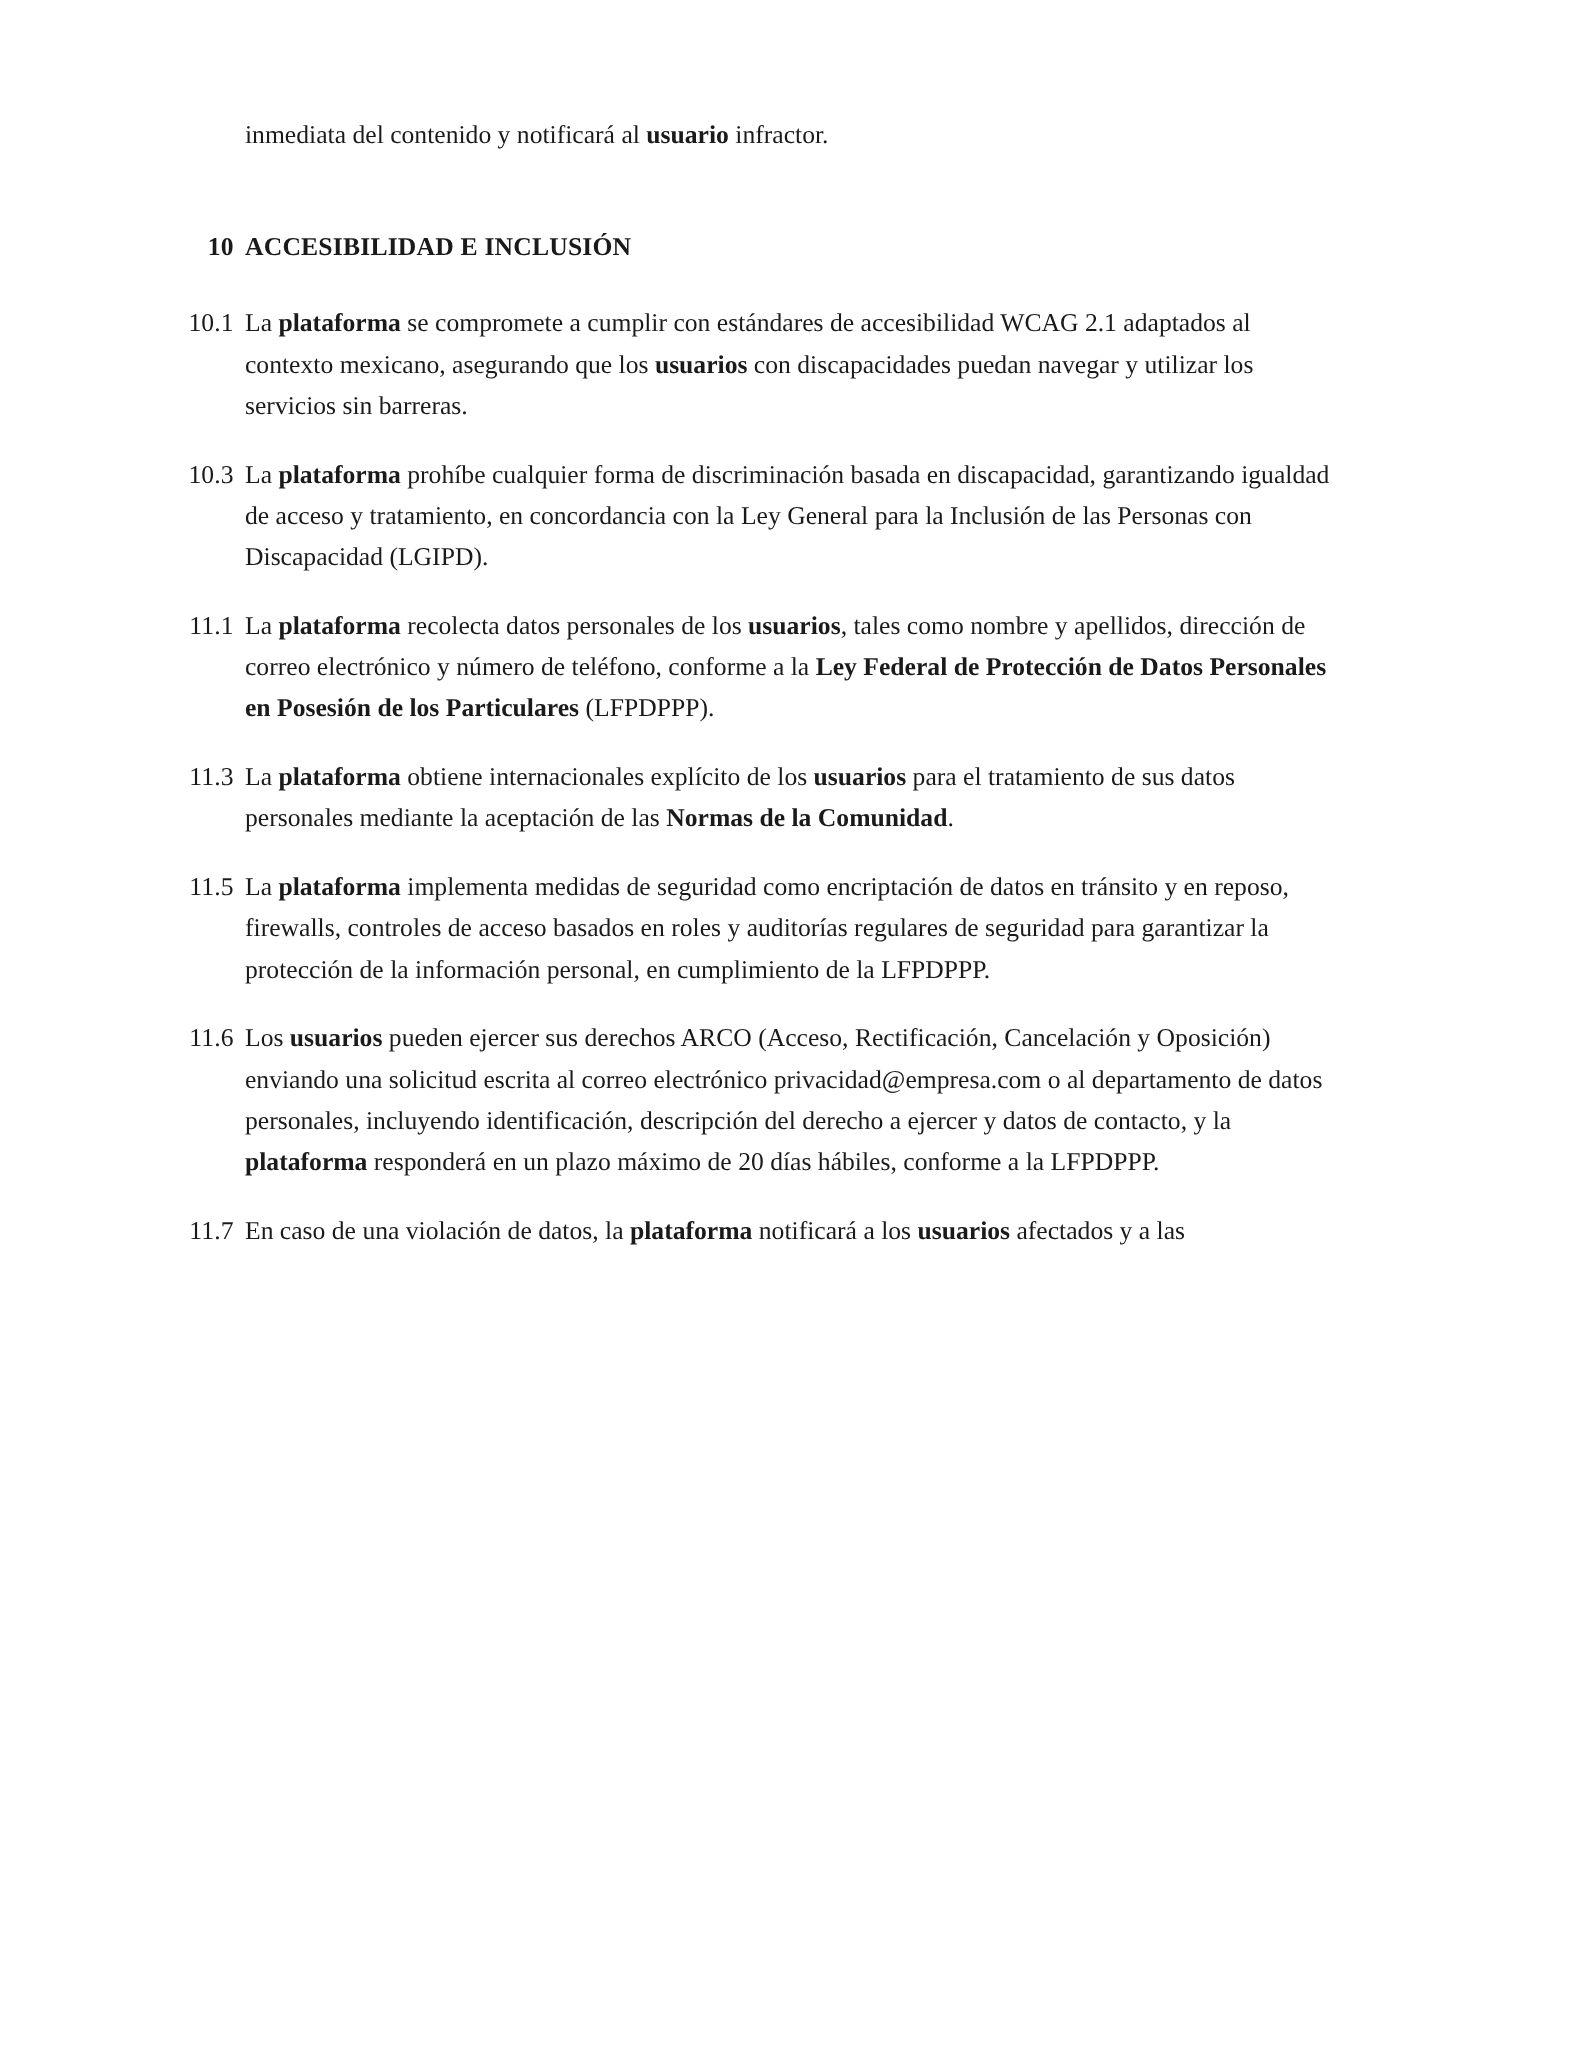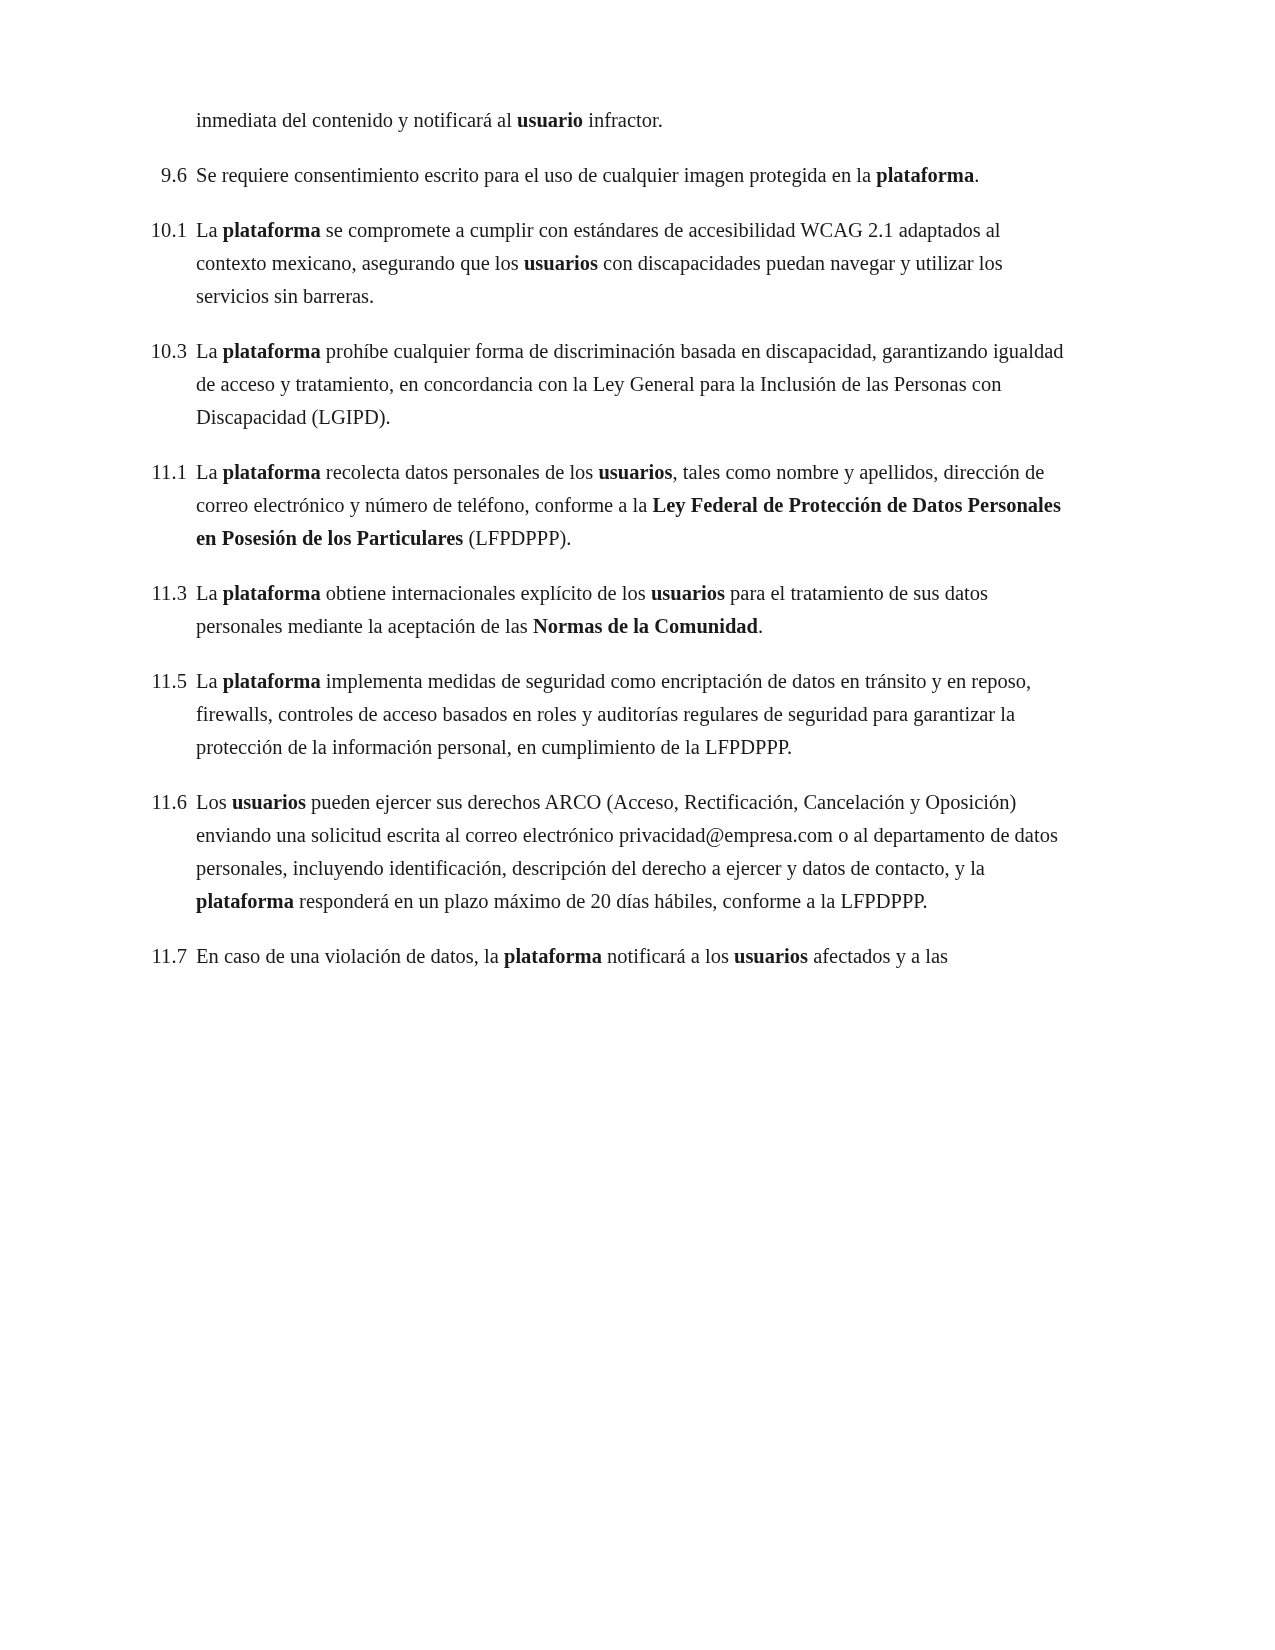--- a/index.html
+++ b/index.html
@@ -15,21 +15,21 @@
     position: relative;
     width: 1275px;
     height: 1650px;
     background: #ffffff;
     box-sizing: border-box;
     overflow: hidden;
   }
   .doc-body {
     position: absolute;
     left: 135px;
-    top: 104px;
+    top: 92px;
     width: 940px;
   }
 
   
   .clause {
     display: flex;
     align-items: flex-start;
     margin-bottom: 22px;
   }
   .clause-num {
@@ -80,23 +80,23 @@
 </style>
 </head>
 <body>
 
 <div class="page">
   <div class="doc-body" id="doc-body">
       <div class="clause continuation">
         <div class="clause-num"></div>
         <div class="clause-text"><span>inmediata del contenido y notificará al </span><b>usuario</b><span> infractor.</span></div>
       </div>
-      <div class="clause">
-        <div class="clause-num">9.6</div>
-        <div class="clause-text"><span>Se requiere consentimiento escrito para el uso de cualquier imagen protegida en la </span><b>plataforma</b><span>.</span></div>
+      <div class="section-head">
+        <div class="clause-num">10</div>
+        <div class="section-title">ACCESIBILIDAD E INCLUSIÓN</div>
       </div>
       <div class="clause">
         <div class="clause-num">10.1</div>
         <div class="clause-text"><span>La </span><b>plataforma</b><span> se compromete a cumplir con estándares de accesibilidad WCAG 2.1 adaptados al contexto mexicano, asegurando que los </span><b>usuarios</b><span> con discapacidades puedan navegar y utilizar los servicios sin barreras.</span></div>
       </div>
       <div class="clause">
         <div class="clause-num">10.3</div>
         <div class="clause-text"><span>La </span><b>plataforma</b><span> prohíbe cualquier forma de discriminación basada en discapacidad, garantizando igualdad de acceso y tratamiento, en concordancia con la Ley General para la Inclusión de las Personas con Discapacidad (LGIPD).</span></div>
       </div>
       <div class="clause">

